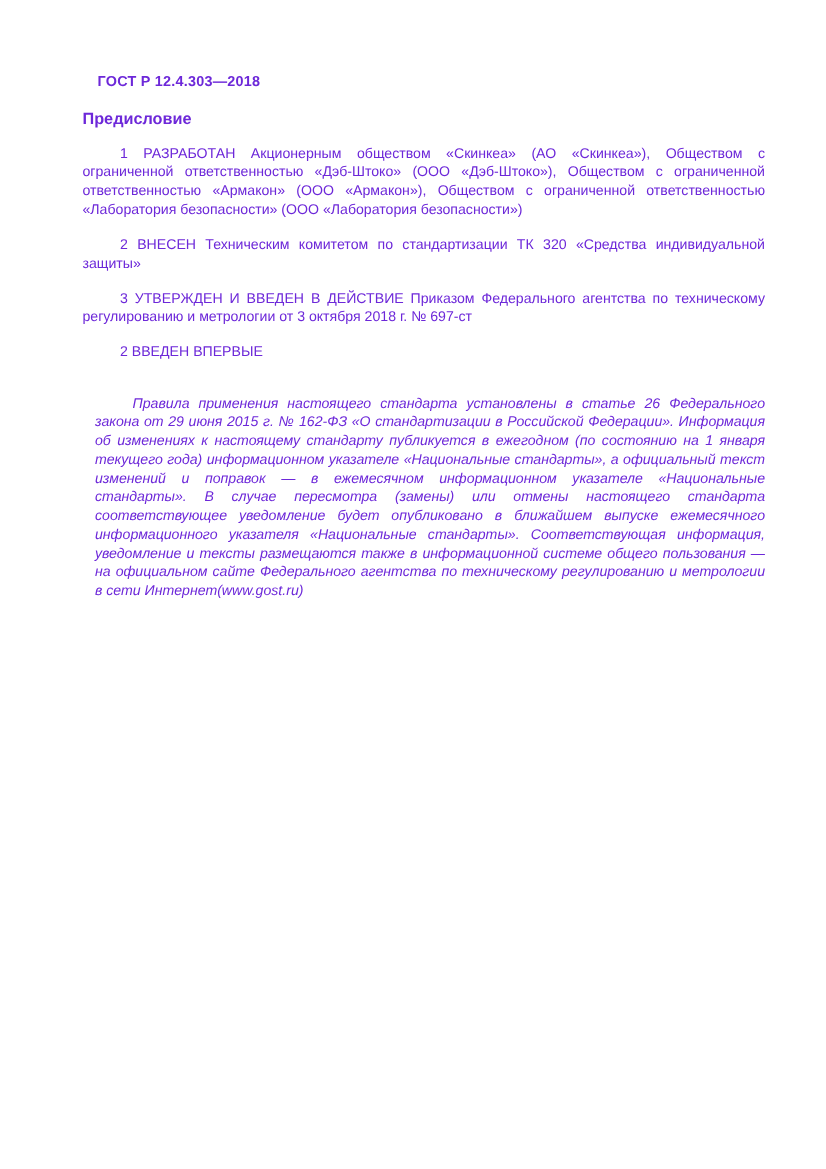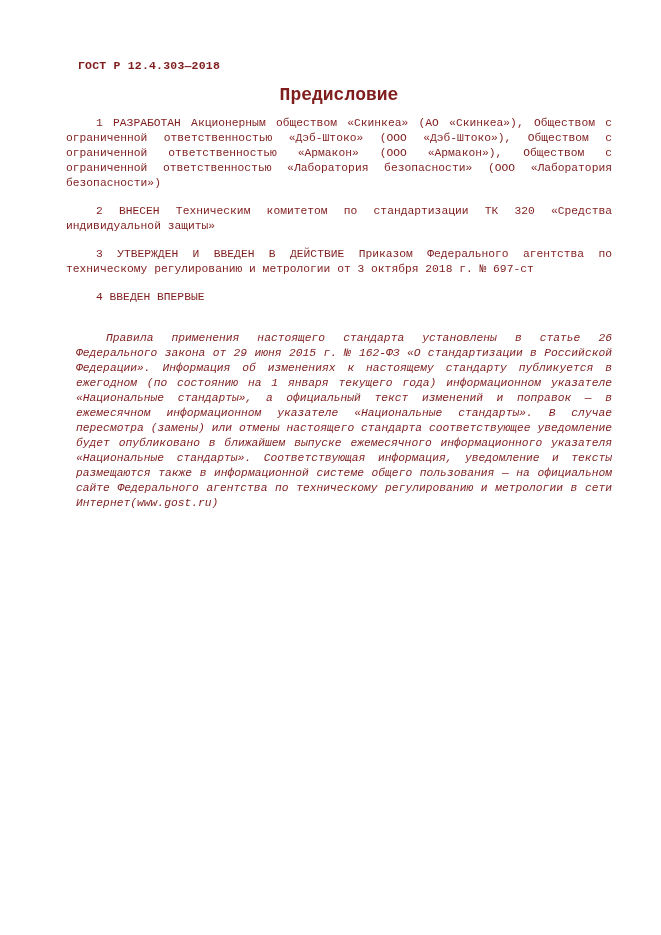--- a/index.html
+++ b/index.html
@@ -5,41 +5,41 @@
   html, body {
     margin: 0;
     padding: 0;
     background: #ffffff;
   }
   .page {
     position: relative;
     width: 661px;
     height: 822px;
     background: #ffffff;
-    font-family: Liberation Mono, monospace;
-    color: #7f1d1d;
+    font-family: Liberation Sans, sans-serif;
+    color: #6d28d9;
     overflow: hidden;
   }
   .content {
     position: absolute;
     left: 66px;
     top: 59px;
     width: 546px;
   }
   .doc-code {
     font-size: 11.5px;
     font-weight: bold;
     line-height: 14px;
     margin-left: 12px;
     letter-spacing: 0.2px;
   }
   .doc-title {
-    font-size: 18px;
+    font-size: 13px;
     font-weight: bold;
-    text-align: center;
+    text-align: left;
     margin: 14px 0 4px 0;
     line-height: 16px;
   }
   p.clause {
     font-size: 11.3px;
     line-height: 15px;
     text-align: justify;
     text-indent: 30px;
     margin: 0 0 13px 0;
   }
@@ -82,20 +82,20 @@
 </head>
 <body>
 
 <div class="page">
   <div class="content">
     <div class="doc-code">ГОСТ Р 12.4.303—2018</div>
     <h1 class="doc-title">Предисловие</h1>
     <p class="clause first-clause">1 РАЗРАБОТАН Акционерным обществом «Скинкеа» (АО «Скинкеа»), Обществом с ограниченной ответственностью «Дэб-Штоко» (ООО «Дэб-Штоко»), Обществом с ограниченной ответственностью «Армакон» (ООО «Армакон»), Обществом с ограниченной ответственностью «Лаборатория безопасности» (ООО «Лаборатория безопасности»)</p>
     <p class="clause">2 ВНЕСЕН Техническим комитетом по стандартизации ТК 320 «Средства индивидуальной защиты»</p>
     <p class="clause">3 УТВЕРЖДЕН И ВВЕДЕН В ДЕЙСТВИЕ Приказом Федерального агентства по техническому регулированию и метрологии от 3 октября 2018 г. № 697-ст</p>
-    <p class="clause">4 ВВЕДЕН ВПЕРВЫЕ</p>
+    <p class="clause">2 ВВЕДЕН ВПЕРВЫЕ</p>
     <p class="clause legal">Правила применения настоящего стандарта установлены в статье 26 Федерального закона от 29 июня 2015 г. № 162-ФЗ «О стандартизации в Российской Федерации». Информация об изменениях к настоящему стандарту публикуется в ежегодном (по состоянию на 1 января текущего года) информационном указателе «Национальные стандарты», а официальный текст изменений и поправок — в ежемесячном информационном указателе «Национальные стандарты». В случае пересмотра (замены) или отмены настоящего стандарта соответствующее уведомление будет опубликовано в ближайшем выпуске ежемесячного информационного указателя «Национальные стандарты». Соответствующая информация, уведомление и тексты размещаются также в информационной системе общего пользования — на официальном сайте Федерального агентства по техническому регулированию и метрологии в сети Интернет(www.gost.ru)</p>
   </div>
 
 
 
   <div class="page-number">II</div>
 </div>
 
 </body></html>

